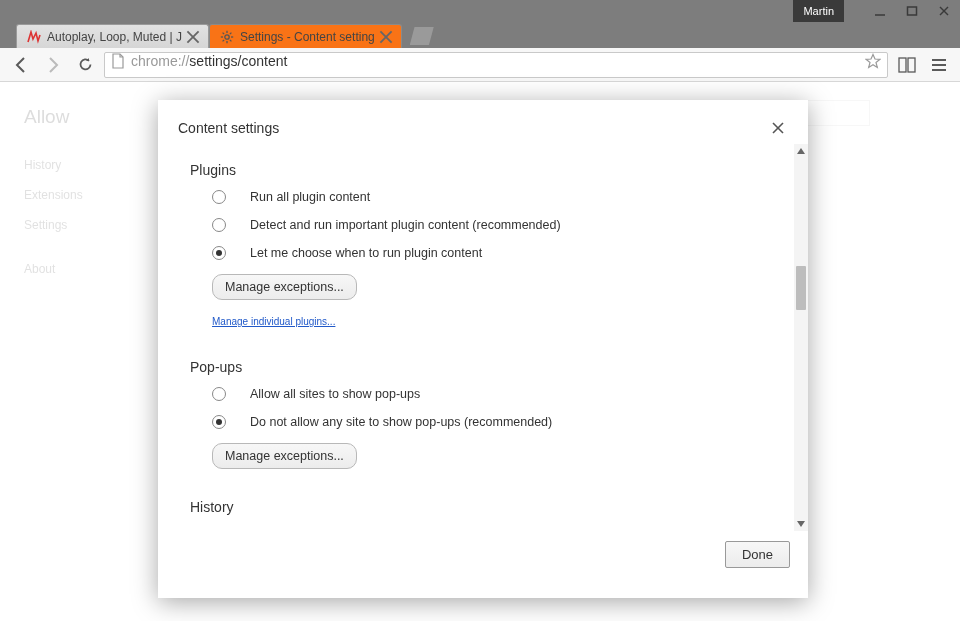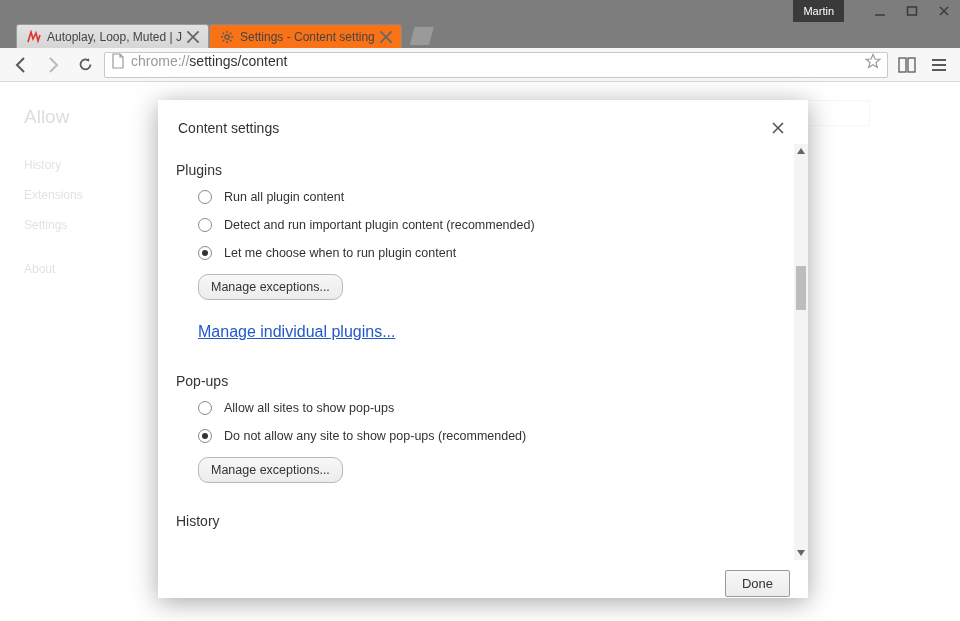--- a/index.html
+++ b/index.html
@@ -40,33 +40,33 @@
 
 
 .dim { position: absolute; top: 82px; left: 0; right: 0; bottom: 0; background: rgba(255,255,255,0.75); }
 
 
 .dialog { position: absolute; top: 100px; left: 158px; width: 650px; height: 498px; background: #fff; box-shadow: 0 4px 24px rgba(0,0,0,0.35); display: flex; flex-direction: column; }
 .dlg-head { padding: 18px 20px 6px 20px; display: flex; justify-content: space-between; align-items: center; }
 .dlg-title { font-size: 14px; color: #333; }
 .dlg-close { width: 20px; height: 20px; display: flex; align-items: center; justify-content: center; color: #555; cursor: pointer; font-size: 16px; }
 .dlg-body { flex: 1; position: relative; overflow: hidden; }
-.dlg-scroll { position: absolute; top: 0; left: 0; right: 14px; bottom: 0; overflow: hidden; padding: 14px 8px 0 18px; }
+.dlg-scroll { position: absolute; top: 0; left: 0; right: 14px; bottom: 0; overflow: hidden; padding: 14px 8px 0 32px; }
 .scrollbar { position: absolute; top: 0; right: 0; width: 14px; height: 100%; background: #f4f4f4; display: flex; flex-direction: column; align-items: center; }
 .scrollbar .arrow { height: 14px; width: 100%; display: flex; align-items: center; justify-content: center; color: #666; cursor: pointer; }
 .scrollbar .track { flex: 1; position: relative; width: 100%; }
 .scrollbar .thumb { position: absolute; left: 2px; right: 2px; top: 108px; height: 44px; background: #bdbdbd; border-radius: 1px; cursor: pointer; }
 .section-title { font-size: 14px; color: #333; margin: 4px 0 12px 0; }
-.radio-row { display: flex; align-items: flex-start; gap: 12px; margin: 0 0 14px 22px; cursor: pointer; }
+.radio-row { display: flex; align-items: flex-start; gap: 24px; margin: 0 0 14px 22px; cursor: pointer; }
 .radio { width: 14px; height: 14px; border: 1px solid #888; border-radius: 50%; display: flex; align-items: center; justify-content: center; flex-shrink: 0; background: #fff; }
 .radio.checked::after { content: ""; width: 6px; height: 6px; background: #333; border-radius: 50%; }
 .radio-label { font-size: 12.5px; color: #333; }
 .btn { display: inline-block; font-size: 12.5px; color: #333; background: linear-gradient(#f7f7f7,#ececec); border: 1px solid #b8b8b8; border-radius: 10px; padding: 5px 12px; cursor: pointer; margin-left: 22px; }
-.link { display: inline-block; font-size: 16px; color: #2159c9; text-decoration: underline; margin: 23px 0 28px 22px; cursor: pointer; text-align: right; }
-.dlg-foot { padding: 10px 18px 1px; display: flex; justify-content: flex-end; border-top: 0; }
+.link { display: inline-block; font-size: 10px; color: #2159c9; text-decoration: underline; margin: 16px 0 28px 22px; cursor: pointer; text-align: right; }
+.dlg-foot { padding: 10px 18px 30px; display: flex; justify-content: flex-end; border-top: 0; }
 .done-btn { font-size: 13px; color: #333; background: linear-gradient(#f7f7f7,#ececec); border: 1px solid #999; border-radius: 2px; padding: 5px 16px; cursor: pointer; }
 
 
 .searchbox-bg { position: absolute; top: 100px; right: 90px; width: 155px; height: 26px; border: 1px solid #ddd; background: #fff; }
 </style>
 </head>
 <body>
 
 <div class="titlebar">
   <div class="user-badge">Martin</div>

